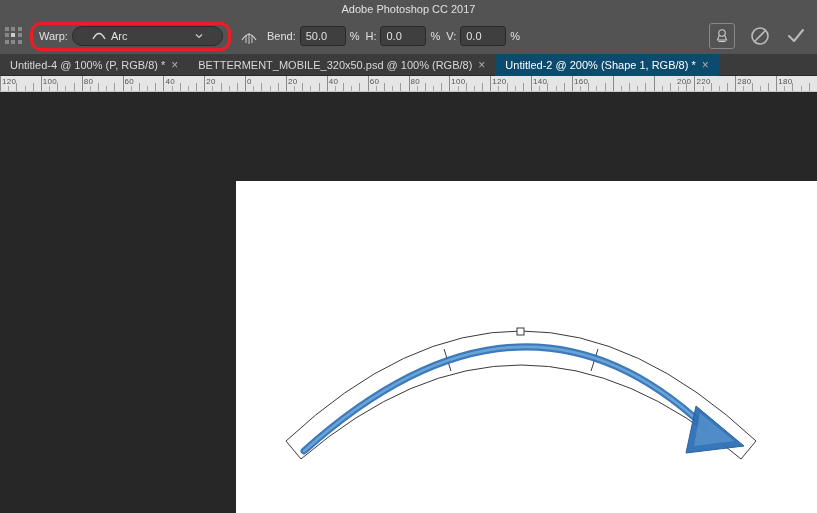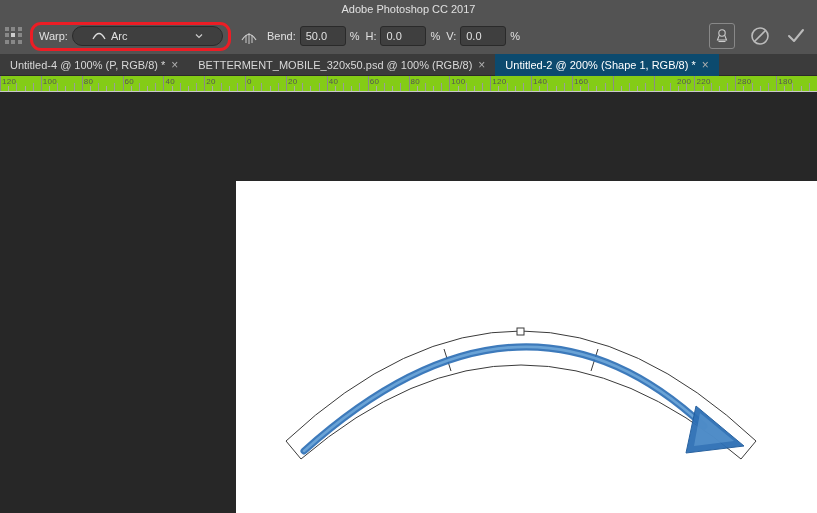--- a/index.html
+++ b/index.html
@@ -20,21 +20,21 @@
 .field-label{color:#e0e0e0;font-size:11px}
 .field-input{background:#3f3f3f;border:1px solid #2a2a2a;border-radius:3px;color:#e0e0e0;font-size:11px;height:20px;width:46px;padding:0 5px}
 .field-unit{color:#e0e0e0;font-size:11px}
 .right-icons{position:absolute;right:10px;top:0;height:36px;display:flex;align-items:center;gap:14px}
 .icon-btn{width:22px;height:22px;display:flex;align-items:center;justify-content:center;color:#ccc;cursor:pointer}
 .icon-box{border:1px solid #888;border-radius:3px;padding:2px;width:26px;height:26px;display:flex;align-items:center;justify-content:center}
 .tab-bar{height:22px;background:#3b3b3b;display:flex;align-items:center;font-size:11px;padding-left:0;border-bottom:1px solid #2a2a2a}
 .tab{padding:0 10px;height:22px;display:flex;align-items:center;gap:6px;color:#d8d8d8;cursor:pointer}
 .tab.active{background:#0c4a6e;color:#fff}
 .tab-close{color:#b0b0b0;font-size:12px;line-height:1}
-.ruler{height:16px;background:#84cc16;position:relative;font-size:8px;color:#595959;overflow:hidden;border-bottom:1px solid #c8c8c8}
+.ruler{height:16px;background:#e5e5e5;position:relative;font-size:8px;color:#595959;overflow:hidden;border-bottom:1px solid #c8c8c8}
 .ruler .tick{position:absolute;top:0;height:16px;border-left:1px solid #8a8a8a}
 .ruler .tick.minor{top:10px;height:6px;border-left:1px solid #a8a8a8}
 .ruler .tick.mid{top:7px;height:9px;border-left:1px solid #9a9a9a}
 .ruler .lbl{position:absolute;top:1px;font-size:8px;color:#555;letter-spacing:0.3px}
 .workspace{position:absolute;top:92px;left:0;right:0;bottom:0;background:#272727}
 .canvas{position:absolute;left:236px;top:89px;right:0;bottom:0;background:#fff}
 .artwork{position:absolute;left:40px;top:130px;width:490px;height:155px;pointer-events:none}
 .artwork svg{width:100%;height:100%;overflow:visible}
 </style>
 </head>

